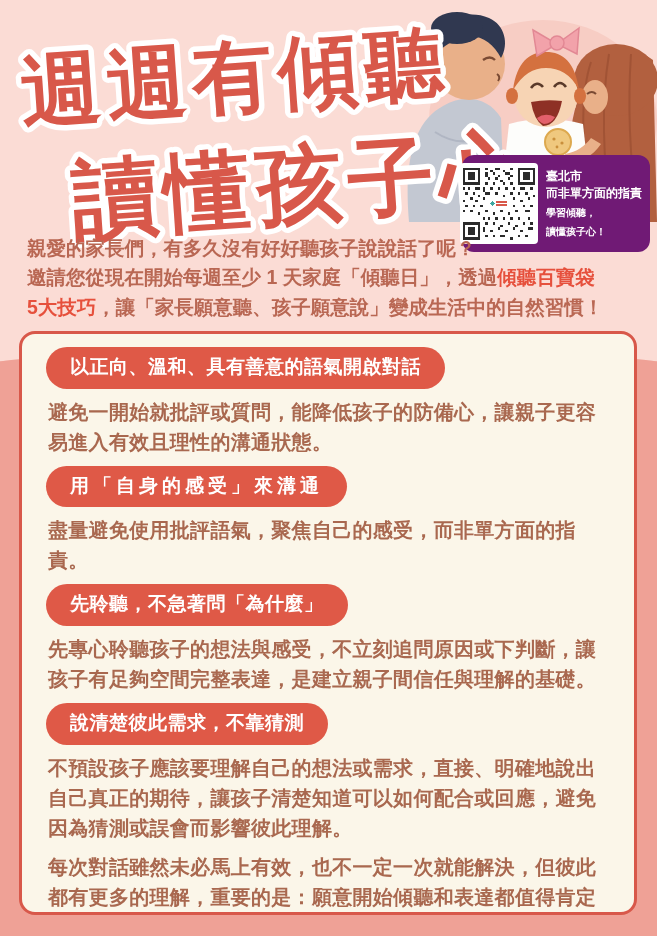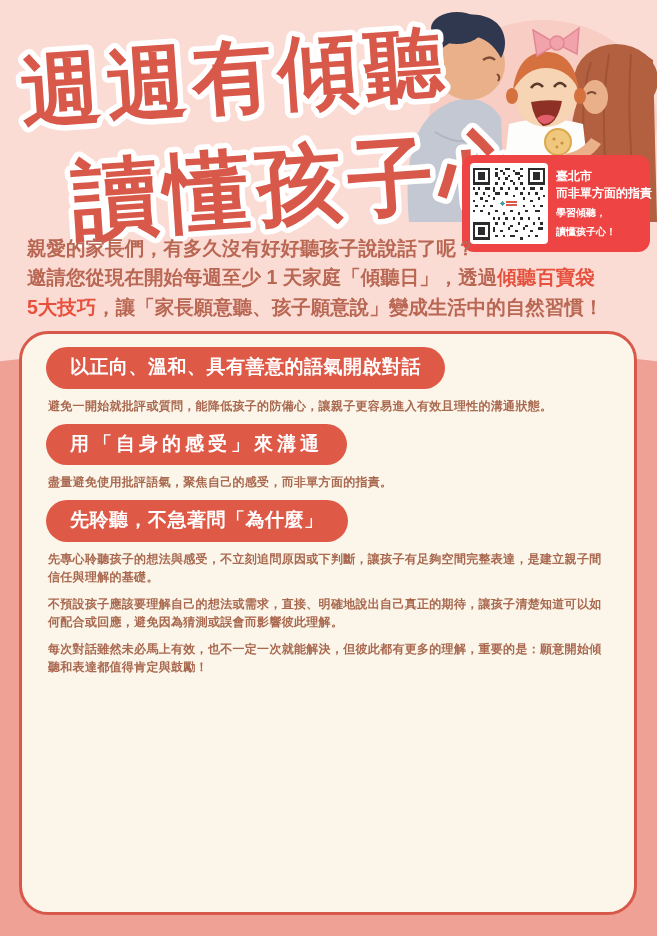--- a/index.html
+++ b/index.html
@@ -19,50 +19,50 @@
   .title-svg text{
     font-family:"Liberation Sans","DejaVu Sans",sans-serif;
     font-weight:bold;fill:#D8584A;stroke:#fff;stroke-width:11px;
     stroke-linejoin:round;paint-order:stroke fill;
   }
   
   .illus{position:absolute;left:405px;top:2px;z-index:1;}
   
   .qr-box{
     position:absolute;left:462px;top:155px;width:188px;height:97px;
-    background:#ef4444;border-radius:12px;z-index:3;
-    display:flex;align-items:center;gap:8px;padding:8px;
+    background:#701a75;border-radius:12px;z-index:3;
+    display:flex;align-items:center;gap:8px;padding:8px;justify-content:flex-end;
   }
   .qr-white{width:78px;height:81px;background:#fff;border-radius:4px;padding:3px;flex:none;}
   .qr-text{color:#fff;font-weight:bold;line-height:1.45;}
   .qr-org{font-size:12px;white-space:nowrap;}
   .qr-slogan{font-size:10px;white-space:nowrap;margin-top:4px;}
   
   .intro{
     position:absolute;left:27px;top:234px;z-index:4;
     font-size:19.5px;font-weight:bold;line-height:1.5;color:#B96753;
   }
   .intro .line{white-space:nowrap;}
   .intro .hl{color:#E6503C;}
   
   .card{
     position:absolute;left:19px;top:331px;width:618px;height:584px;z-index:2;
-    background:#FBF6E9;border:3px solid #D8584A;border-radius:29px;
+    background:#FBF6E9;border:3px solid #D8584A;border-radius:16px;
     padding:13px 24px 10px;overflow:hidden;
   }
   .pill{
     display:inline-block;background:#DF5947;color:#fff;
     font-size:19px;font-weight:bold;line-height:1.3;
     padding:8px 24px 9px;border-radius:24px;letter-spacing:0.5px;
     white-space:nowrap;
   }
   .pill.sp-mid{letter-spacing:4px;}
   .pill.sp-wide{letter-spacing:12px;padding-right:14px;}
   .body-text{
-    font-size:12px;font-weight:bold;line-height:1.5;
+    font-size:20px;font-weight:bold;line-height:1.5;
     color:#A9684F;letter-spacing:0.3px;margin:8px 2px 9px;
   }
 </style>
 </head>
 <body>
 
 <div class="poster">
 
   <div class="bg-bottom"></div>
 
@@ -206,20 +206,23 @@
     </div>
 
     <div>
       <div class="pill">
         <span>先聆聽，不急著問「為什麼」</span>
       </div>
       <div class="body-text">先專心聆聽孩子的想法與感受，不立刻追問原因或下判斷，讓孩子有足夠空間完整表達，是建立親子間信任與理解的基礎。</div>
     </div>
 
     <div>
+      <div class="pill">
+        <span>說清楚彼此需求，不靠猜測</span>
+      </div>
       <div class="body-text">不預設孩子應該要理解自己的想法或需求，直接、明確地說出自己真正的期待，讓孩子清楚知道可以如何配合或回應，避免因為猜測或誤會而影響彼此理解。</div>
     </div>
 
     <div>
       <div class="body-text">每次對話雖然未必馬上有效，也不一定一次就能解決，但彼此都有更多的理解，重要的是：願意開始傾聽和表達都值得肯定與鼓勵！</div>
     </div>
 
   </div>
 </div>
 

